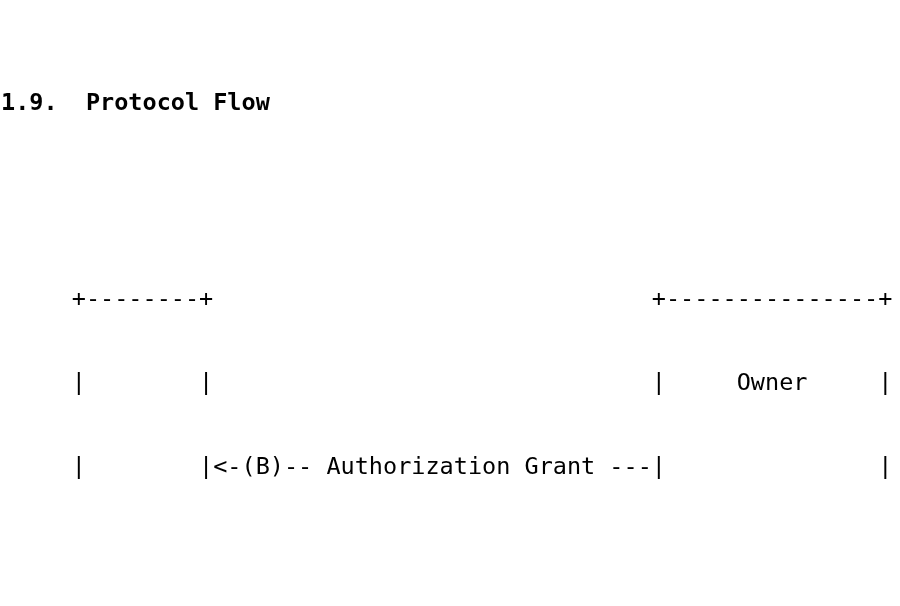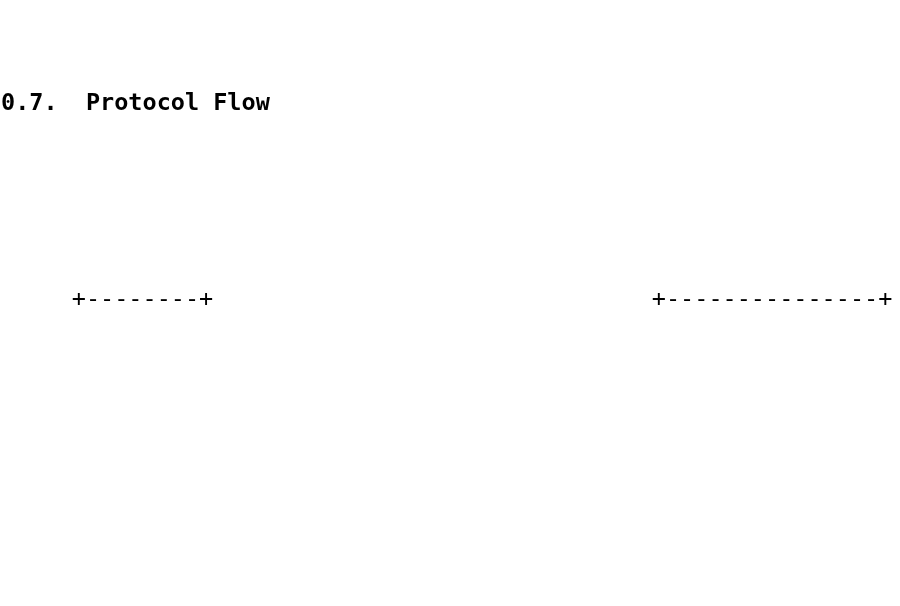--- a/index.html
+++ b/index.html
@@ -33,24 +33,26 @@
   }
   .diagram .line {
     height: 28px;
   }
 </style>
 </head>
 <body>
 
 <div class="page">
 
-  <div class="heading">0.7.  Protocol Flow</div>
+  <div class="heading">1.9.  Protocol Flow</div>
 
   <div class="diagram">
     <div class="line">     +--------+                               +---------------+</div>
+    <div class="line">     |        |                               |     Owner     |</div>
+    <div class="line">     |        |&lt;-(B)-- Authorization Grant ---|               |</div>
     
     
     
     
     
     
     
     
     
     

